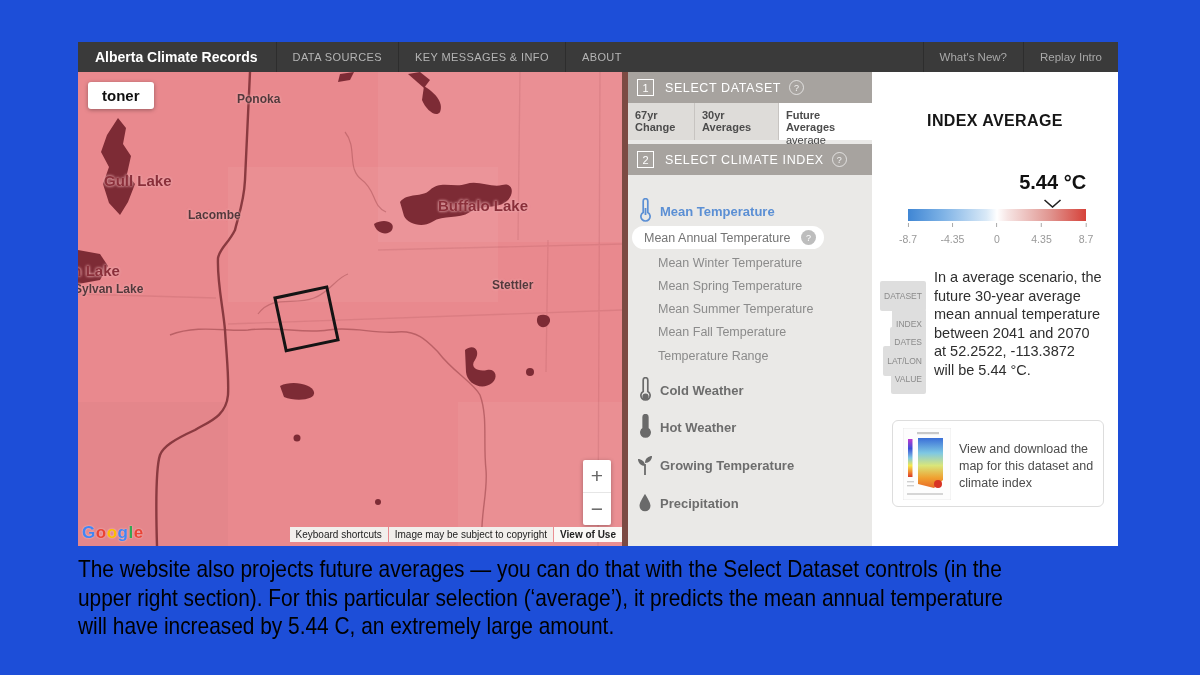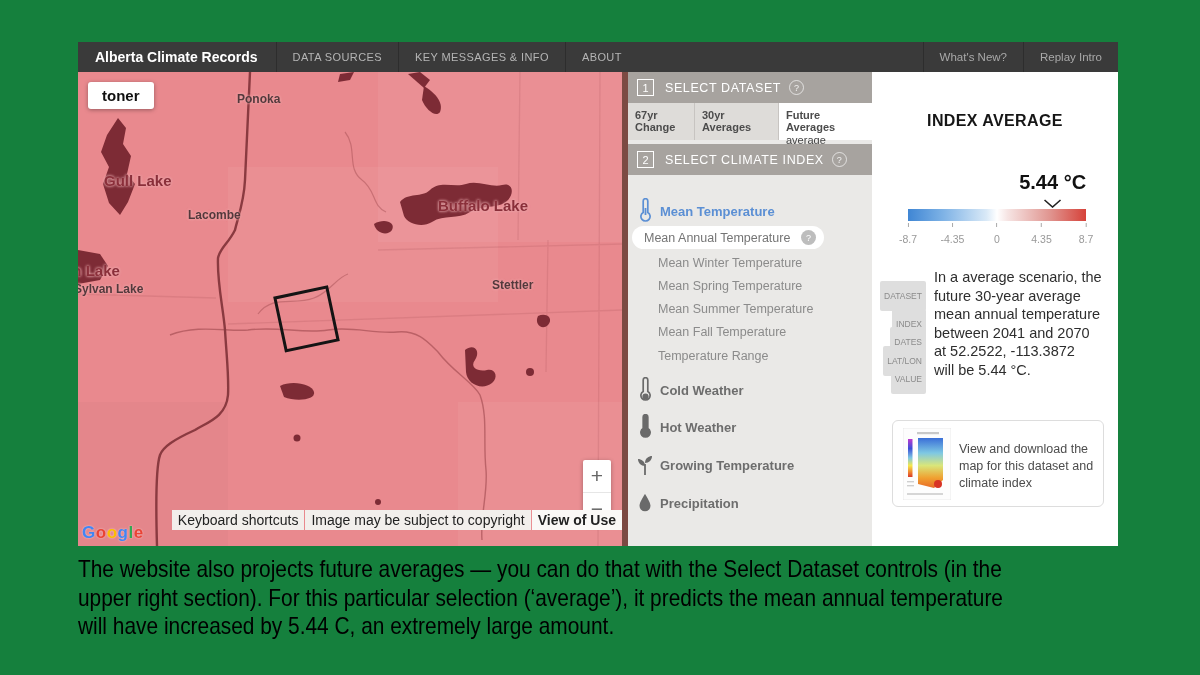--- a/index.html
+++ b/index.html
@@ -1,17 +1,17 @@
 <!DOCTYPE html>
 <html><head>
 <meta charset="utf-8">
 <style>
   * { margin:0; padding:0; box-sizing:border-box; }
   html,body { background:#fff; }
-  .stage { position:relative; width:1200px; height:675px; background:#15803d; overflow:hidden;
+  .stage { position:relative; width:1200px; height:675px; background:#1d4ed8; overflow:hidden;
            font-family:"Liberation Sans", sans-serif; }
   .app { position:absolute; left:78px; top:42px; width:1040px; height:504px; }
 
   
   .hdr { position:absolute; left:0; top:0; width:1040px; height:30px; background:#3a3a3a;
          display:flex; align-items:stretch; color:#b5b5b5; }
   .hdr .brand { color:#fff; font-weight:bold; font-size:14px; display:flex; align-items:center;
                 padding:0 18px 0 17px; }
   .hdr .navitem { font-size:11px; letter-spacing:.4px; display:flex; align-items:center;
                   padding:0 16px; border-left:1px solid #2d2d2d; cursor:pointer; }
@@ -29,21 +29,21 @@
   .toner-btn { position:absolute; left:10px; top:10px; background:#fff; border-radius:3px;
                box-shadow:0 1px 4px rgba(0,0,0,.35); padding:5px 14px; font-size:15px; font-weight:600;
                color:#111; cursor:pointer; }
   .zoomctl { position:absolute; left:505px; top:388px; width:28px; background:#fff; border-radius:2px;
              box-shadow:0 1px 4px rgba(0,0,0,.3); }
   .zoomctl .zbtn { width:28px; height:32px; display:flex; align-items:center; justify-content:center;
                    font-size:21px; color:#666; cursor:pointer; }
   .zoomctl .zdiv { height:1px; background:#e6e6e6; }
   .glogo { position:absolute; left:4px; bottom:3px; font-size:17px; font-weight:bold; letter-spacing:.5px;
            text-shadow:0 0 2px rgba(255,255,255,.6); }
-  .attrib { position:absolute; right:0; bottom:16px; display:flex; font-size:14px; color:#222; }
+  .attrib { position:absolute; right:0; bottom:4px; display:flex; font-size:10px; color:#222; }
   .attrib span { background:#f2efec; padding:2px 6px; margin-left:1px; cursor:pointer; }
   .attrib span.bold { font-weight:bold; background:#faf8f6; }
 
   
   .sep { position:absolute; left:544px; top:30px; width:6px; height:474px; background:#7c4a43; }
 
   
   .panel { position:absolute; left:550px; top:30px; width:244px; height:474px; background:#eae9e7; }
   .stephdr { position:absolute; left:0; width:244px; height:31px; background:#a7a39f; color:#fff;
              display:flex; align-items:center; }

